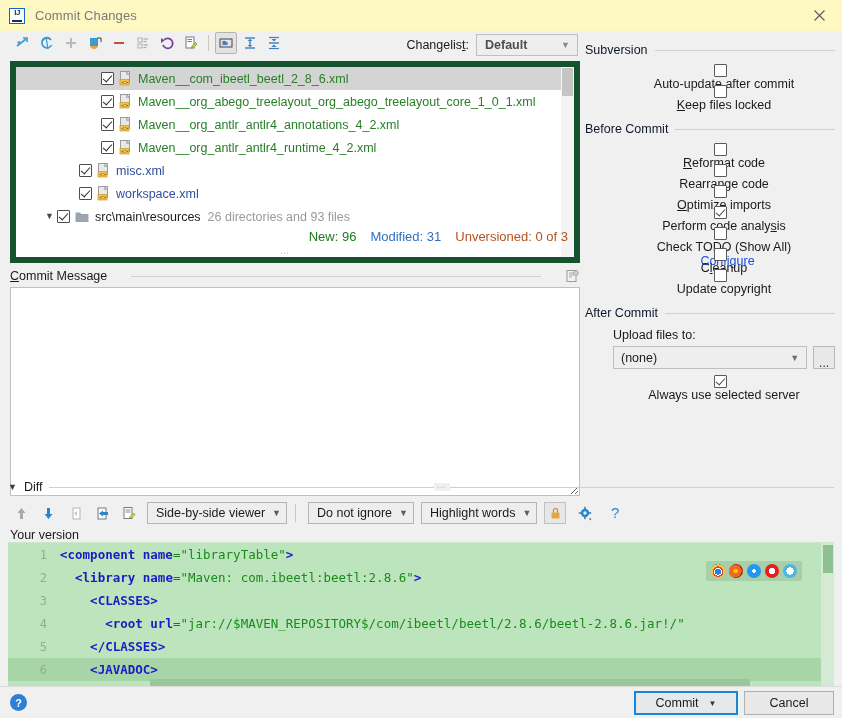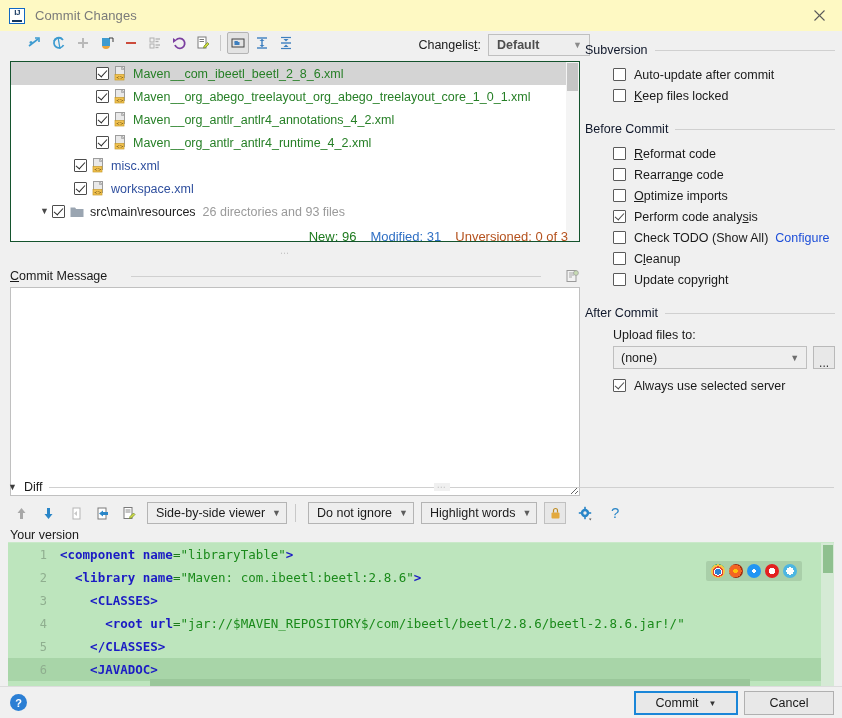--- a/index.html
+++ b/index.html
@@ -48,21 +48,21 @@
   
   .body-area {
     position: absolute; left: 0; top: 31px; width: 842px; height: 655px;
     background: #f0f0f0;
   }
 
   
   .left-col { position: absolute; left: 0; top: 0; width: 580px; height: 445px; }
 
   .cl-toolbar {
-    position: absolute; left: 16px; top: 0; width: 580px; height: 24px;
+    position: absolute; left: 4px; top: 0; width: 580px; height: 24px;
     display: flex; 
   }
   .tb-icons { display: flex; align-items: center; padding-left: 8px; gap: 2px; }
   .tb-btn {
     width: 22px; height: 22px; display: flex; align-items: center;
     justify-content: center; flex: none;
   }
   .tb-btn svg { display: block; }
   .tb-sep { width: 1px; height: 16px; background: #c8c8c8; margin: 0 4px; }
   .tb-btn.framed { border: 1px solid #b4b4b4; background: #e3e3e3; border-radius: 2px; }
@@ -77,22 +77,22 @@
     height: 22px; min-width: 100px; background: #eeeeee;
     border: 1px solid #bfbfbf; display: flex; align-items: center;
     padding: 0 2px 0 8px; font-size: 12.5px; color: #4f4f4f;
     justify-content: space-between; gap: 6px;
   }
   .combo .cv { white-space: nowrap; font-weight: bold; font-family: "Liberation Sans", sans-serif; font-stretch: condensed; }
   .combo .chev { color: #8a8a8a; font-size: 9px; padding-right: 5px; }
 
   
   .tree-box {
-    position: absolute; left: 10px; top: 30px; width: 570px; height: 181px;
-    background: #ffffff; border: 1px solid #14532d; overflow: hidden;
+    position: absolute; left: 10px; top: 30px; width: 570px; height: 202px;
+    background: #ffffff; border: 6px solid #14532d; overflow: hidden;
   }
   .tree-row {
     height: 23px; display: flex; align-items: center; white-space: nowrap;
     padding-left: 4px; font-size: 12.5px;
   }
   .tree-row.selected { background: #d4d4d4; }
   .indent { display: inline-block; flex: none; }
   .arrow {
     width: 15px; flex: none; text-align: center; color: #4a4a4a; font-size: 9px;
     line-height: 1;
@@ -153,21 +153,21 @@
     background: #ffffff; border: 1px solid #c0c0c0;
   }
 
   
   .right-col { position: absolute; left: 585px; top: 12px; width: 250px; }
   .grp-header { display: flex; align-items: center; gap: 7px; margin-bottom: 7px; }
   .grp-header .gl { font-size: 12.5px; color: #0f172a; white-space: nowrap; }
   .grp-header .rule { flex: 1; height: 1px; background: #d0d0d0; }
   .opt-row {
     display: flex; align-items: center; height: 21px; padding-left: 28px;
-    font-size: 12.5px; color: #1a1a1a; white-space: nowrap;
+    font-size: 12.5px; color: #1a1a1a; white-space: nowrap; flex-direction: column;
   }
   .opt-row .cb2 {
     width: 13px; height: 13px; border: 1px solid #5a5a5a; background: #fff;
     flex: none; margin-right: 8px; position: relative; border-radius: 1px;
   }
   .opt-row .cb2.checked::after {
     content: ""; position: absolute; left: 3px; top: 0px;
     width: 4px; height: 8px; border: solid #4a4a4a;
     border-width: 0 1.5px 1.5px 0; transform: rotate(42deg);
   }

